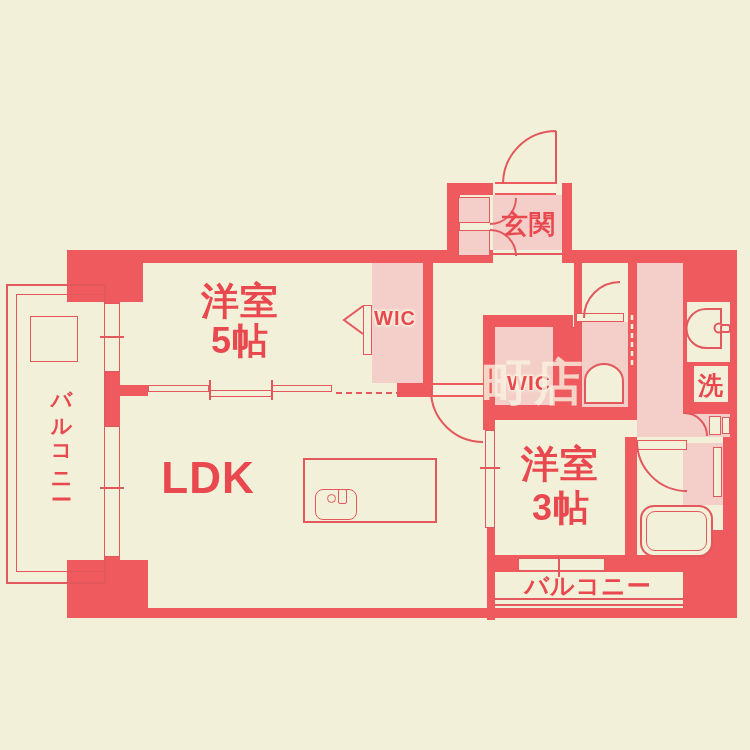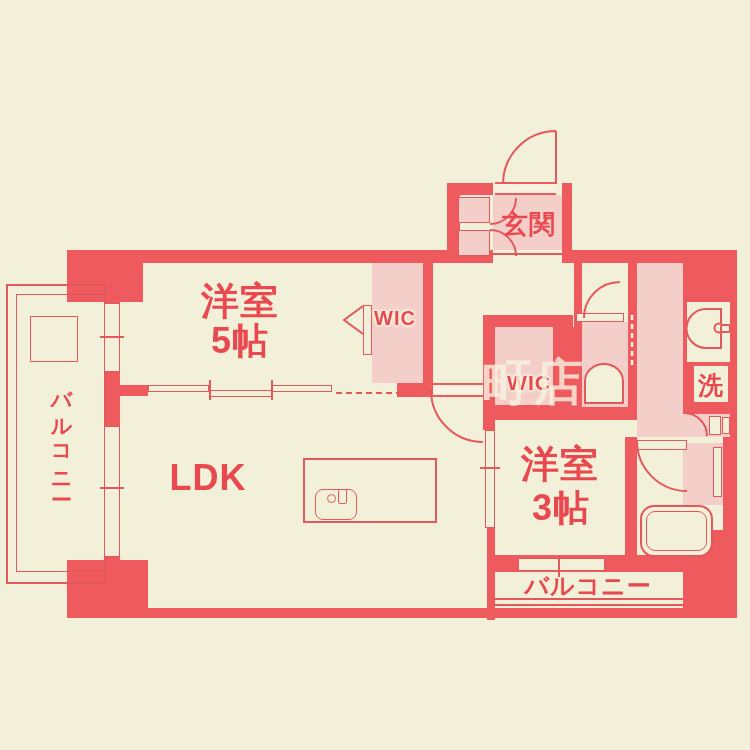--- a/index.html
+++ b/index.html
@@ -129,21 +129,21 @@
     <path class="s" d="M272,380 L272,400"></path>
     <path class="s" d="M100,337 L124,337"></path>
     <path class="s" d="M100,488 L124,488"></path>
     <path class="s" d="M480,468 L500,468"></path>
     <path class="s" d="M559,555 L559,577"></path>
     <path class="s" d="M493,254 L562,254"></path>
   </svg>
 
   <div class="lbl z40" style="left:240px;top:301px;font-size:38px">洋室</div>
   <div class="lbl z40" style="left:240px;top:341px;font-size:36px">5帖</div>
-  <div class="lbl z40" style="left:208px;top:478px;font-size:36px">LDK</div>
+  <div class="lbl z40" style="left:208px;top:478px;font-size:44px">LDK</div>
   <div class="lbl z40" style="left:560px;top:464px;font-size:38px">洋室</div>
   <div class="lbl z40" style="left:561px;top:508px;font-size:36px">3帖</div>
   <div class="lbl z40" style="left:529px;top:224px;font-size:26px">玄関</div>
   <div class="lbl halo z40" style="left:395px;top:318px;font-size:20px">WIC</div>
   <div class="lbl halo z40" style="left:529px;top:382px;font-size:21px">WIC</div>
   <div class="lbl z40" style="left:711px;top:385px;font-size:25px">洗</div>
   <div class="lbl z40" style="left:588px;top:586px;font-size:24px">バルコニー</div>
   <div class="lbl vert z40" style="left:62px;top:434px;font-size:21px">バルコニー</div>
 
   <div id="watermark">町店</div>

